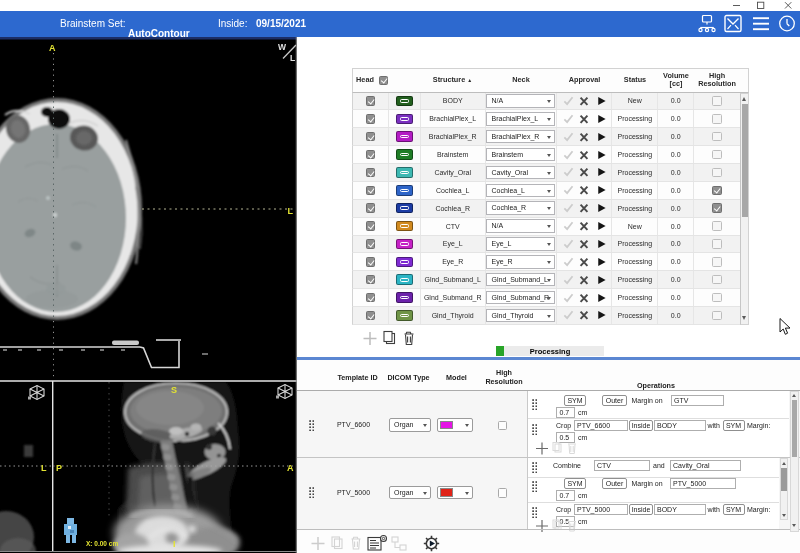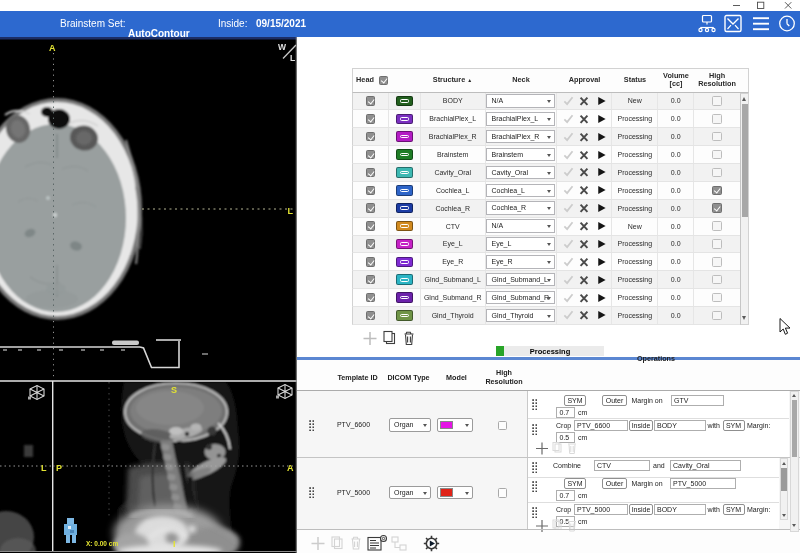--- a/index.html
+++ b/index.html
@@ -604,21 +604,21 @@
 <div class="a" style="left:496px;top:346.6px;width:108px;text-align:center;font-size:7.5px;font-weight:bold;color:#000">Processing</div>
 <svg class="a" style="left:779px;top:318px" width="12" height="18" viewBox="0 0 12 18">
 <polygon points="1,0.5 1,14 4.2,11 6.3,16.3 8.6,15.2 6.4,10.1 11,10.1" fill="#fff" stroke="#000" stroke-width="0.9"></polygon>
 </svg>
 <div class="a" style="left:297px;top:357px;width:503px;height:2.6px;background:#5b87d2"></div>
 <div class="a" style="left:297px;top:359.6px;width:503px;height:193.4px;background:#fdfdfd"></div>
 <div class="a" style="left:330px;top:372.5px;width:55px;text-align:center;font-size:7.2px;font-weight:bold;color:#222;line-height:9px">Template ID</div>
 <div class="a" style="left:381px;top:372.5px;width:55px;text-align:center;font-size:7.2px;font-weight:bold;color:#222;line-height:9px">DICOM Type</div>
 <div class="a" style="left:434px;top:372.5px;width:45px;text-align:center;font-size:7.2px;font-weight:bold;color:#222;line-height:9px">Model</div>
 <div class="a" style="left:480px;top:368px;width:48px;text-align:center;font-size:7.2px;font-weight:bold;color:#222;line-height:9px">High<br>Resolution</div>
-<div class="a" style="left:620px;top:354px;width:72px;text-align:center;font-size:7.2px;font-weight:bold;color:#222;line-height:9px">Operations</div>
+<div class="a" style="left:620px;top:381px;width:72px;text-align:center;font-size:7.2px;font-weight:bold;color:#222;line-height:9px">Operations</div>
 <div class="a" style="left:297px;top:389.5px;width:503px;height:1px;background:#ababab"></div>
 <div class="a" style="left:297px;top:390.5px;width:503px;height:66.5px;background:#f6f6f6"></div>
 <div class="hd" style="left:308px;top:419px"></div>
 <div class="a" style="left:326px;top:420.5px;width:55px;text-align:center;font-size:7px;color:#1c1c1c">PTV_6600</div>
 <div class="dd2" style="left:389px;top:418px;width:42px">Organ</div>
 <div class="dd2" style="left:437px;top:418px;width:36px"></div>
 <div class="a" style="left:439.5px;top:420.5px;width:13px;height:8.8px;background:#e514e5;border:0.5px solid #888"></div>
 <div class="cbu" style="left:497.5px;top:420.5px"></div>
 <div class="a" style="left:527px;top:390.5px;width:262px;height:66.5px;background:#fff;border-left:1px solid #c9c9c9"></div>
 <div class="hd" style="left:531px;top:398px;height:12px"></div>

